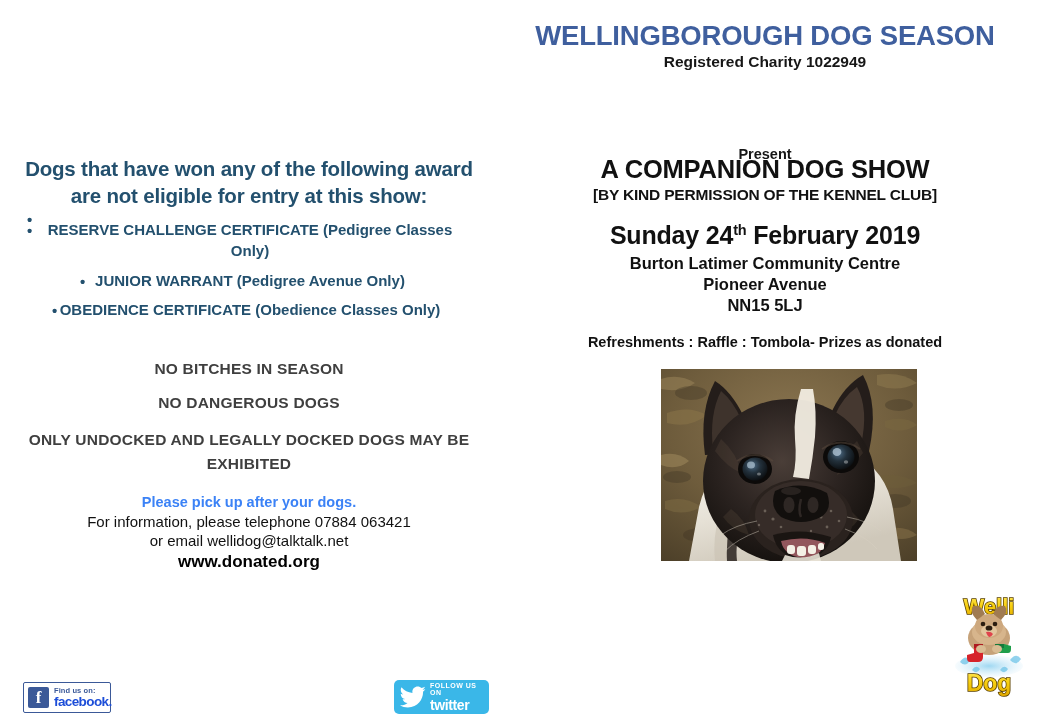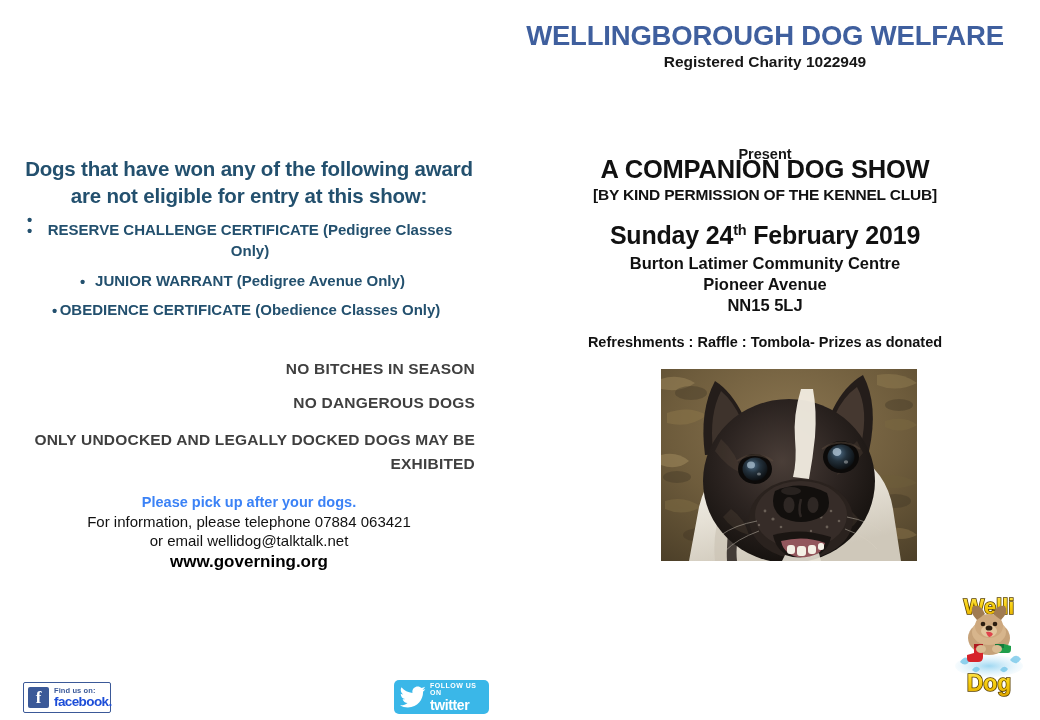--- a/index.html
+++ b/index.html
@@ -72,24 +72,24 @@
   .award-item.b2 .award-bullet { left: 13px; }
   .award-item.b3 .award-bullet { left: 66px; }
   .award-item.b4 .award-bullet { left: 38px; }
 
   .award-item.b1 { margin-bottom: 11px; }
   .award-item.b2 { margin-bottom: 8px; }
   .award-item.b3 { margin-bottom: 8px; }
 
   .restrictions {
     position: absolute;
-    left: 5px;
+    left: 14px;
     top: 360px;
     width: 470px;
-    text-align: right;
+    text-align: center;
     color: #3F3F3F;
     font-size: 15.5px;
     font-weight: 700;
     letter-spacing: 0.2px;
   }
   .restrictions .rline { margin-bottom: 16px; }
   .restrictions .rline:last-child { margin-bottom: 0; }
   .restrictions .rline.wide { line-height: 1.55; }
 
   .contact-block {
@@ -360,21 +360,21 @@
     <div class="restrictions">
       <div class="rline">NO BITCHES IN SEASON</div>
       <div class="rline">NO DANGEROUS DOGS</div>
       <div class="rline wide">ONLY UNDOCKED AND LEGALLY DOCKED DOGS MAY BE EXHIBITED</div>
     </div>
 
     <div class="contact-block">
       <div class="pickup-note">Please pick up after your dogs.</div>
       <div class="contact-line">For information, please telephone 07884 063421</div>
       <div class="contact-line">or email wellidog@talktalk.net</div>
-      <div class="website-line">www.governing.org</div>
+      <div class="website-line">www.donated.org</div>
     </div>
 
     <div class="fb-badge">
       <div class="fb-f">f</div>
       <div class="fb-text">
         <span class="fb-find">Find us on:</span>
         <span class="fb-name">facebook.</span>
       </div>
     </div>
 
@@ -385,21 +385,21 @@
       <div class="tw-text">
         <span class="tw-follow">FOLLOW US ON</span>
         <span class="tw-name">twitter</span>
       </div>
     </div>
 
   </div>
 
   <div class="right-col">
 
-    <div class="org-title">WELLINGBOROUGH DOG WELFARE</div>
+    <div class="org-title">WELLINGBOROUGH DOG SEASON</div>
     <div class="charity-line">Registered Charity 1022949</div>
     <div class="present-line">Present</div>
 
     <div class="show-title">A COMPANION DOG SHOW</div>
     <div class="permission-line">[BY KIND PERMISSION OF THE KENNEL CLUB]</div>
 
     <div class="event-date">
       <span>Sunday 24</span><sup>th</sup><span> February 2019</span>
     </div>
 

